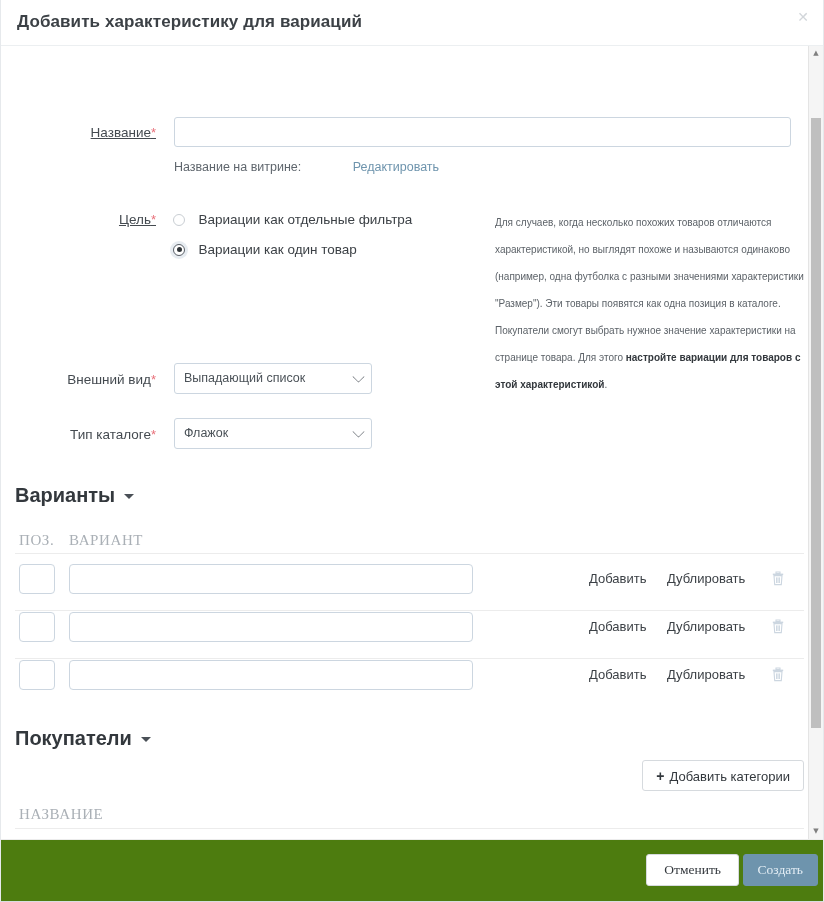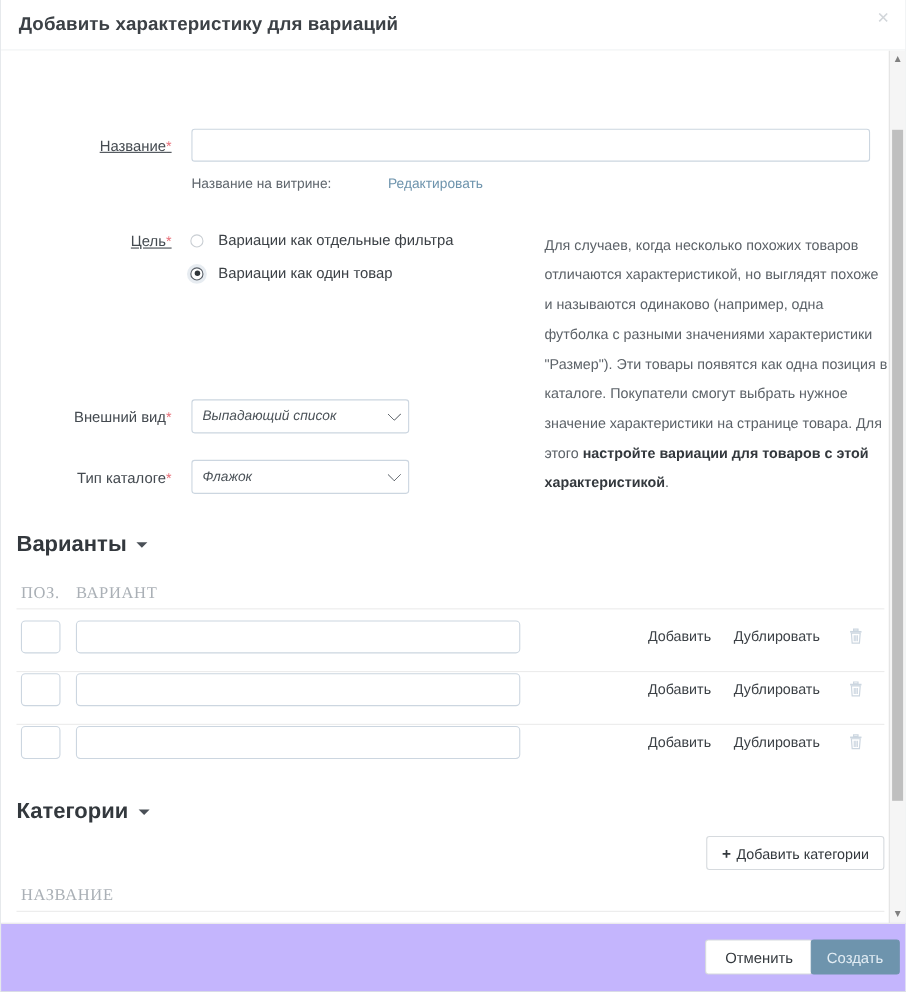--- a/index.html
+++ b/index.html
@@ -103,33 +103,32 @@
     width: 5px; height: 5px; border-radius: 50%; background: #2f3438;
   }
   .radio-text {
     display: inline-block; vertical-align: middle;
     margin-left: 9px; font-size: 13.5px; color: #3c4146;
   }
 
   
   .desc {
     position: absolute; left: 494px; top: 163px; width: 312px;
-    font-size: 13px; color: #5c6268; line-height: 27px;
+    font-size: 10px; color: #5c6268; line-height: 27px;
   }
   .desc b { color: #33383d; font-weight: bold; }
 
   
   .sel-wrap { position: absolute; }
   .sel {
     width: 198px; height: 31px;
     border: 1px solid #ccd6e0; border-radius: 3px; background: #fff;
     font-size: 12.5px; color: #4b5258;
     padding: 0 26px 0 9px;
     line-height: 29px;
-    font-style: italic;
   }
   .chev {
     position: absolute; right: 9px; top: 9px;
     width: 9px; height: 9px;
     border-right: 1.6px solid #5b6168; border-bottom: 1.6px solid #5b6168;
     transform: rotate(45deg); border-radius: 1px;
   }
 
   
   .section-title {
@@ -175,21 +174,21 @@
     background: #fff; color: #33383d;
     font-family: inherit; font-size: 13px;
     cursor: pointer; white-space: nowrap;
   }
   .btn-add-cat { right: 19px; top: 760px; height: 31px; padding: 0 13px; }
   .plus { font-weight: bold; font-size: 14px; margin-right: 5px; }
 
   
   .modal-footer {
     position: absolute; left: 0; right: 0; bottom: 0; height: 62px;
-    border-top: 1px solid #ececec; background: #c4b5fd;
+    border-top: 1px solid #ececec; background: #4d7c0f; font-family: Liberation Serif, serif;
   }
   .btn-cancel {
     position: absolute; right: 84px; top: 14px;
     height: 32px; padding: 0 17px;
     border: 1px solid #d6dade; border-radius: 3px; background: #fff;
     font-family: inherit; font-size: 13.5px; color: #33383d; cursor: pointer;
   }
   .btn-create {
     position: absolute; right: 5px; top: 14px;
     height: 32px; padding: 0 14px;
@@ -301,21 +300,21 @@
         <svg width="14" height="15" viewBox="0 0 14 15">
             <path d="M5 1h4v1.6H5z" fill="none" stroke="#ccd6e0" stroke-width="1.1"></path>
             <rect x="1.8" y="2.6" width="10.4" height="1.5" fill="#ccd6e0"></rect>
             <path d="M3 4.6h8l-.7 9H3.7z" fill="none" stroke="#ccd6e0" stroke-width="1.1"></path>
             <path d="M5.6 6.4v5.6M7 6.4v5.6M8.4 6.4v5.6" stroke="#ccd6e0" stroke-width="1"></path>
           </svg>
       </span>
     </div>
 
     <div class="section-title" style="left:14px; top:681px;">
-      <span>Категории</span><span class="caret"></span>
+      <span>Покупатели</span><span class="caret"></span>
     </div>
 
     <button class="btn btn-add-cat" style="top:714px;">
       <span class="plus">+</span><span>Добавить категории</span>
     </button>
 
     <div class="col-head" style="left:18px; top:760px;">Название</div>
     <div class="divider" style="top:782px;"></div>
 
     <div class="scrollbar" style="top:0; bottom:0;">

